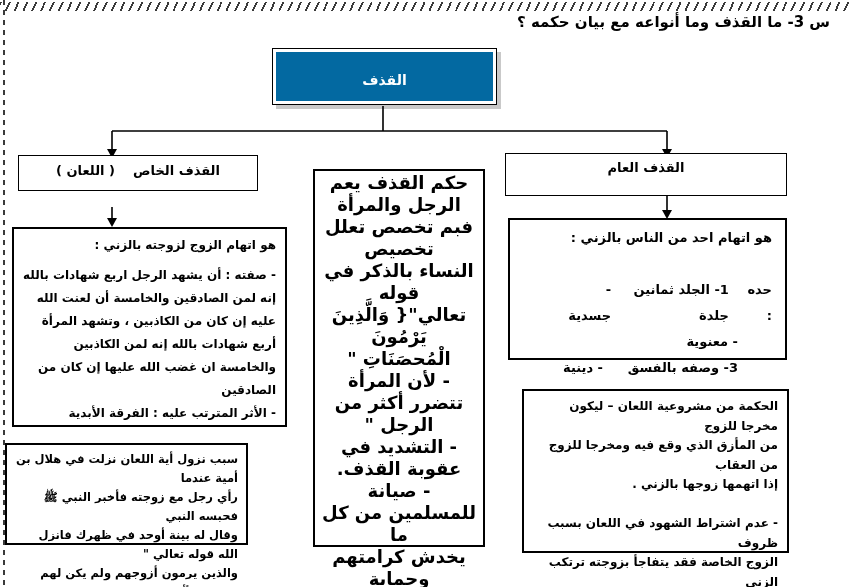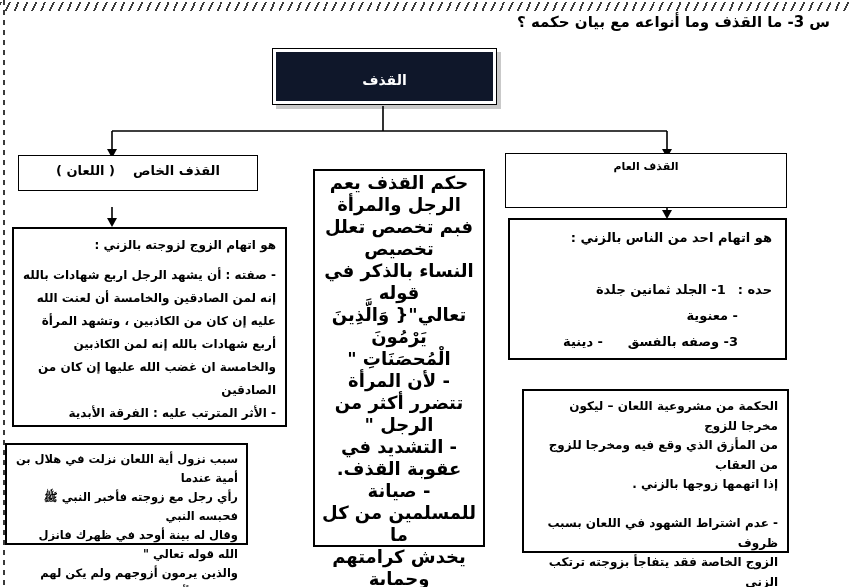--- a/index.html
+++ b/index.html
@@ -19,27 +19,27 @@
   .title{
     position:absolute;top:13px;right:19px;direction:rtl;font-size:15px;white-space:pre;
   }
   
   .root-box{
     position:absolute;left:272px;top:48px;width:225px;height:57px;
     background:#ffffff;border:1.5px solid #000;padding:3px;box-sizing:border-box;
     box-shadow:4px 4px 0 #c9c9c9;
   }
   .root-inner{
-    width:100%;height:100%;background:#0f172a;color:#fff;display:flex;
+    width:100%;height:100%;background:#0369a1;color:#fff;display:flex;
     align-items:center;justify-content:center;font-size:14px;direction:rtl;padding-top:6px;box-sizing:border-box;
   }
   .connectors{position:absolute;left:0;top:0;pointer-events:none;}
   .fbox{position:absolute;border:1.5px solid #000;box-sizing:border-box;direction:rtl;background:#fff;}
   .branch-left{left:18px;top:155px;width:240px;height:36px;font-size:13px;text-align:center;padding-top:7px;white-space:pre;}
-  .branch-right{left:505px;top:153px;width:282px;height:55px;font-size:11px;text-align:center;padding-top:6px;}
+  .branch-right{left:505px;top:153px;width:282px;height:43px;font-size:13px;text-align:center;padding-top:6px;}
   .middle-note{left:313px;top:169px;width:172px;height:378px;border-width:2px;font-size:18px;line-height:22px;padding:1px 7px;text-align:center;}
   .left-detail{left:12px;top:227px;width:275px;height:200px;border-width:2px;font-size:12px;padding:6px 9px;text-align:right;}
   .left-detail .heading{line-height:20px;margin-bottom:9px;}
   .left-detail .body{line-height:23px;}
   .right-detail{left:508px;top:218px;width:279px;height:142px;border-width:2px;font-size:13px;padding:10px 13px;}
   .right-detail .heading{text-align:right;margin-bottom:32px;}
   .hadd-row{display:flex;justify-content:space-between;align-items:baseline;line-height:26px;padding-left:40px;}
   .hadd-row .right-group{display:flex;gap:12px;}
   .hadd-row.indent{padding-right:34px;}
   .wisdom-note{left:522px;top:389px;width:267px;height:164px;border-width:2px;font-size:12px;line-height:19.5px;padding:6px 9px;text-align:right;}
@@ -99,20 +99,21 @@
 - الأثر المترتب عليه : الفرقة الأبدية</div>
   </div>
 
   <div class="fbox right-detail">
     <div class="heading">هو اتهام احد من الناس بالزني :</div>
     <div class="hadd-row">
       <span class="right-group">
         <span>حده :</span>
         <span>1-  الجلد ثمانين جلدة</span>
       </span>
+      <span>- جسدية</span>
     </div>
     <div class="hadd-row indent">
       <span>- معنوية</span>
     </div>
     <div class="hadd-row indent">
       <span class="right-group">
         <span>3- وصفه بالفسق</span>
       </span>
       <span>- دينية</span>
     </div>

